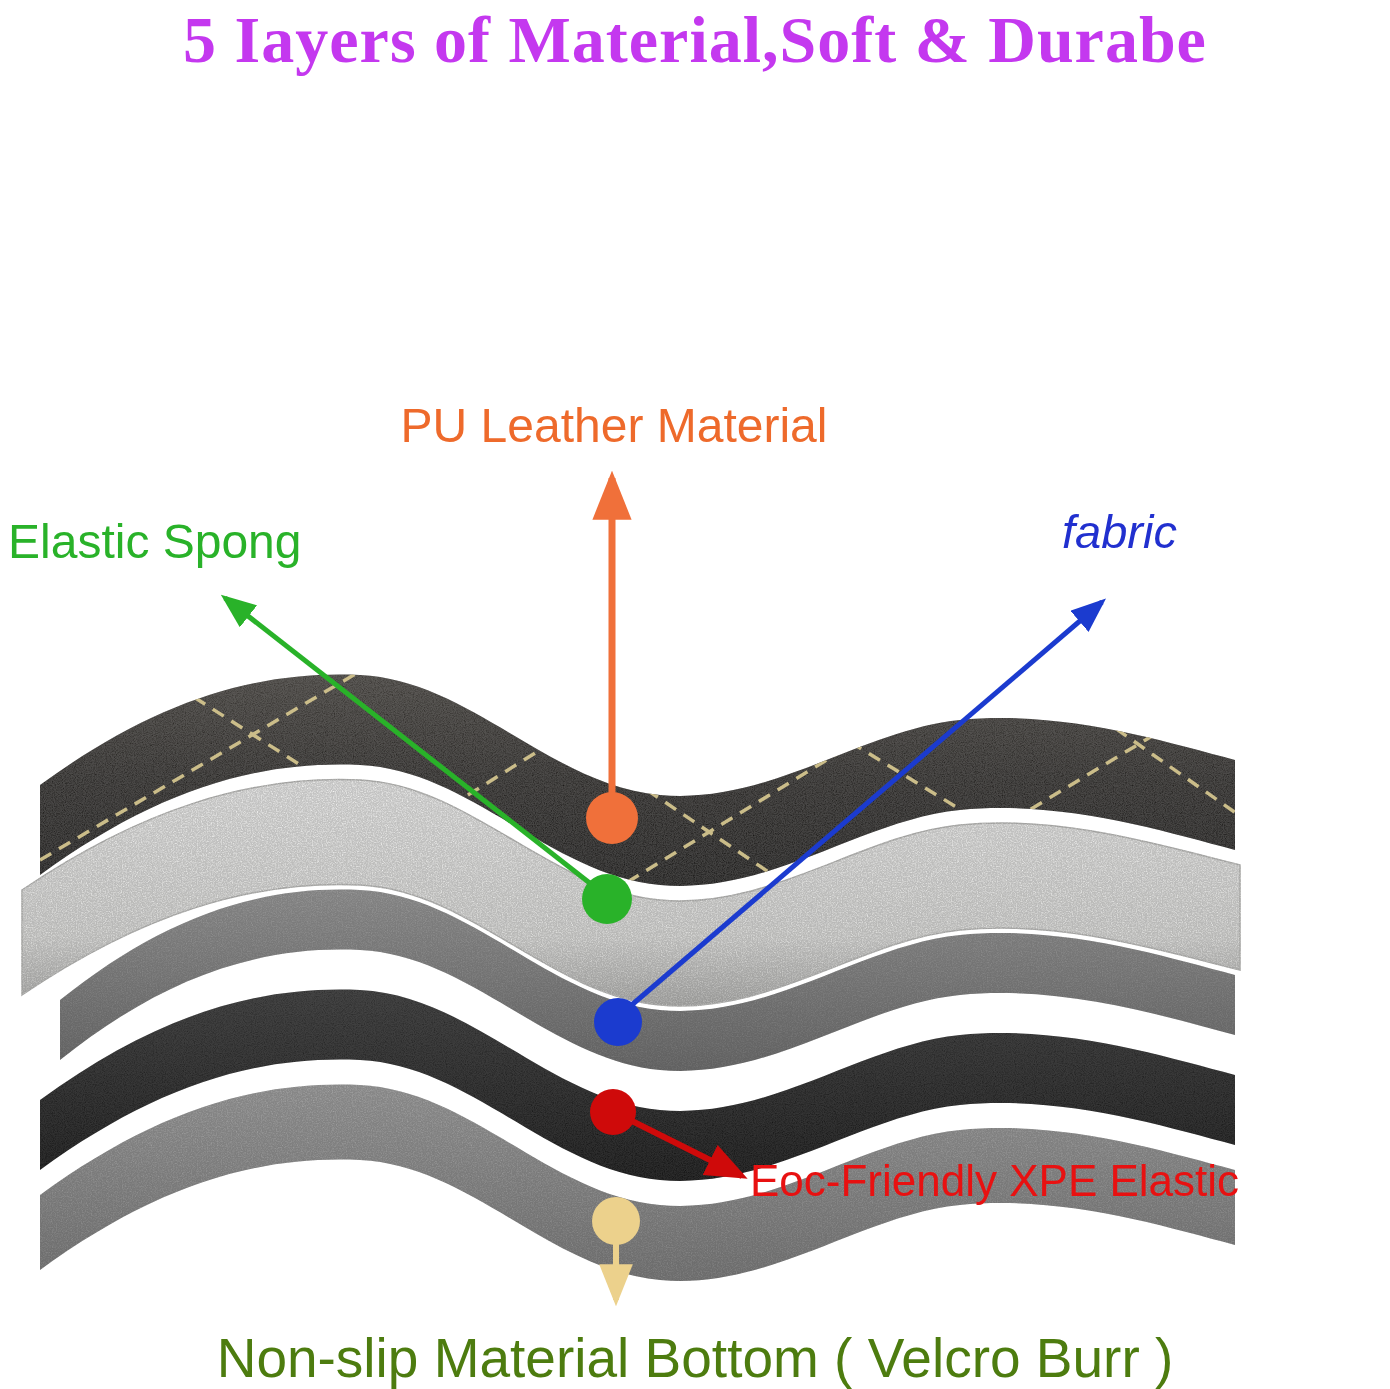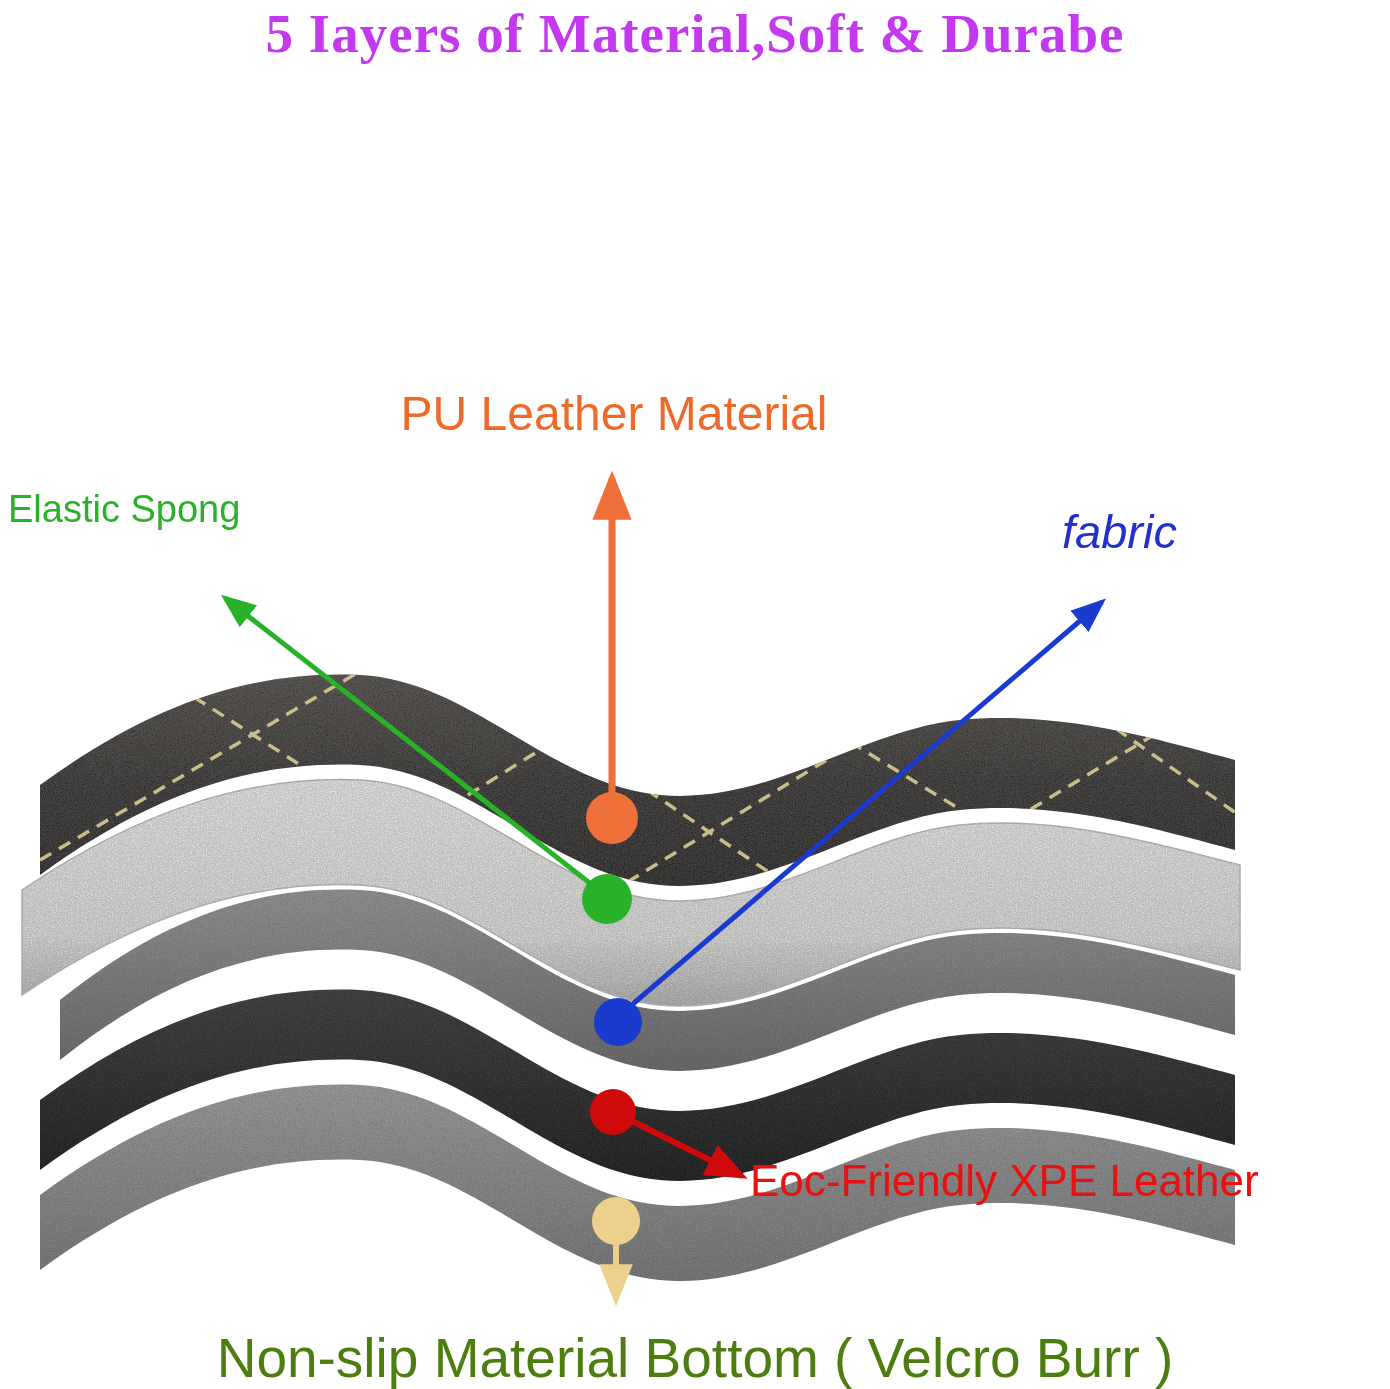--- a/index.html
+++ b/index.html
@@ -3,26 +3,26 @@
 <meta charset="utf-8">
 <style>
   html,body{margin:0;padding:0;background:#ffffff;}
   .canvas{
     position:relative;width:1390px;height:1389px;background:#ffffff;
     overflow:hidden;font-family:"Liberation Sans",sans-serif;
   }
   svg.layers{position:absolute;left:0;top:0;}
   .title{
     position:absolute;top:2px;left:0;width:100%;text-align:center;
-    font-family:"Liberation Serif",serif;font-weight:700;font-size:55px;
+    font-family:"Liberation Serif",serif;font-weight:700;font-size:66px;
     color:#c438ef;letter-spacing:1px;white-space:nowrap;
   }
   .lbl{position:absolute;white-space:nowrap;font-family:"Liberation Sans",sans-serif;}
-  .lbl-pu{top:386px;left:614px;transform:translateX(-50%);font-size:48px;color:#ee6a2b;}
-  .lbl-sponge{top:488px;left:8px;font-size:38px;color:#29b229;}
+  .lbl-pu{top:398px;left:614px;transform:translateX(-50%);font-size:48px;color:#ee6a2b;}
+  .lbl-sponge{top:514px;left:8px;font-size:48px;color:#29b229;}
   .lbl-fabric{top:504px;left:1062px;font-size:47px;color:#2130cf;font-style:italic;}
   .lbl-xpe{top:1156px;left:750px;font-size:44px;color:#e81111;}
   .lbl-bottom{top:1326px;left:50%;transform:translateX(-50%);font-size:55px;color:#4d7c0f;}
 </style>
 </head>
 <body>
 
 <div class="canvas">
 
   <svg class="layers" width="1390" height="1389" viewBox="0 0 1390 1389">
@@ -119,16 +119,16 @@
     <circle cx="618" cy="1022" r="24" fill="#1b3bcf"></circle>
     <circle cx="613" cy="1112" r="23" fill="#cf0a0a"></circle>
     <circle cx="616" cy="1221" r="24" fill="#ecd18c"></circle>
   </svg>
 
   <div class="title">5 Iayers of Material,Soft &amp; Durabe</div>
 
   <div class="lbl lbl-pu">PU Leather Material</div>
   <div class="lbl lbl-sponge">Elastic Spong</div>
   <div class="lbl lbl-fabric">fabric</div>
-  <div class="lbl lbl-xpe">Eoc-Friendly XPE Leather</div>
+  <div class="lbl lbl-xpe">Eoc-Friendly XPE Elastic</div>
   <div class="lbl lbl-bottom">Non-slip Material Bottom ( Velcro Burr )</div>
 
 </div>
 
 </body></html>

